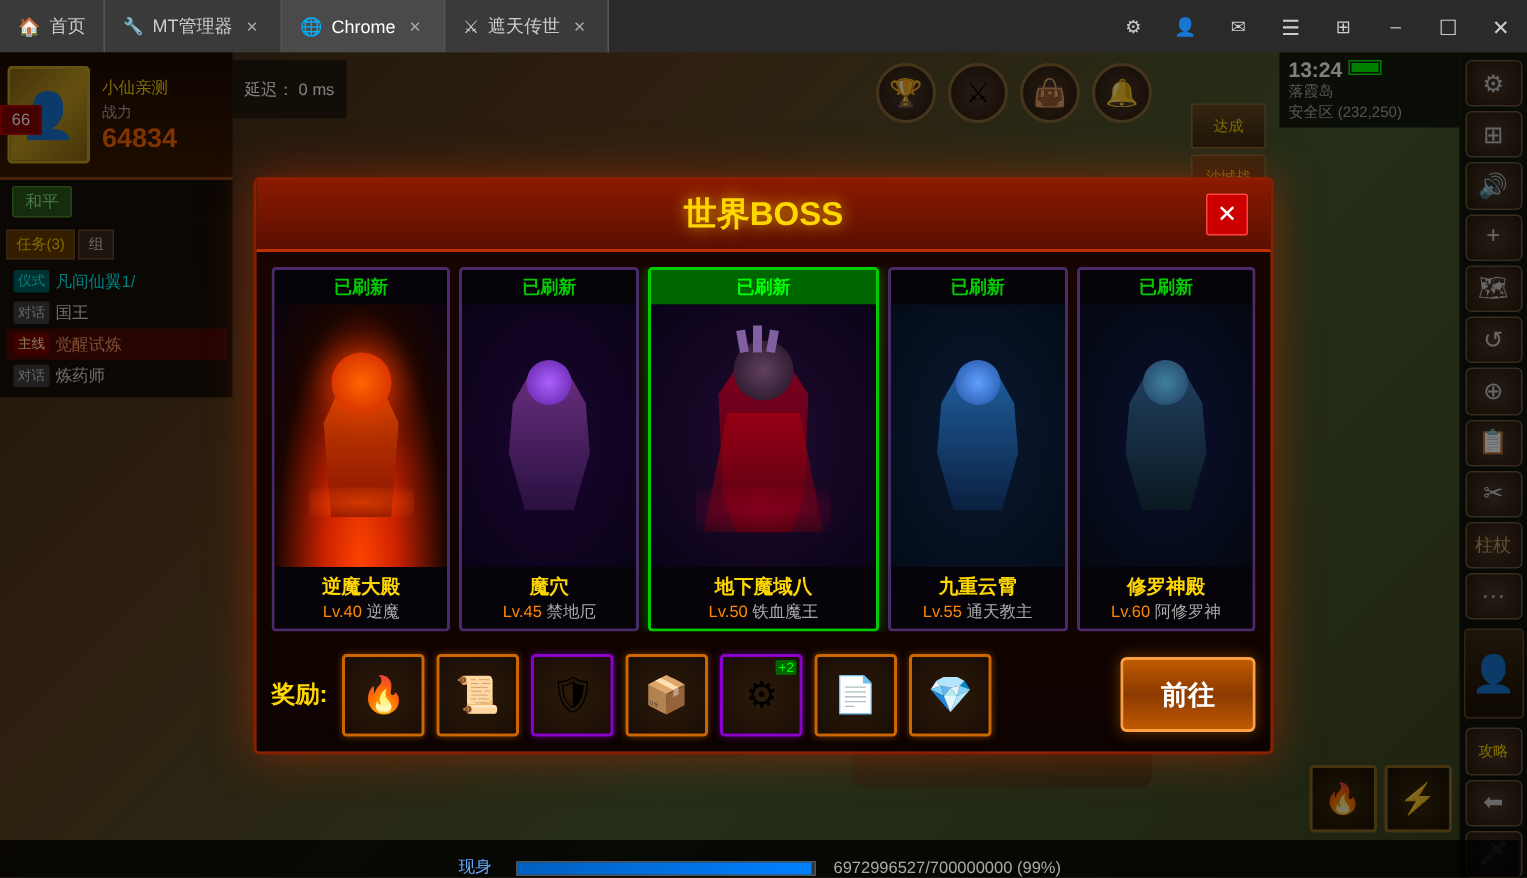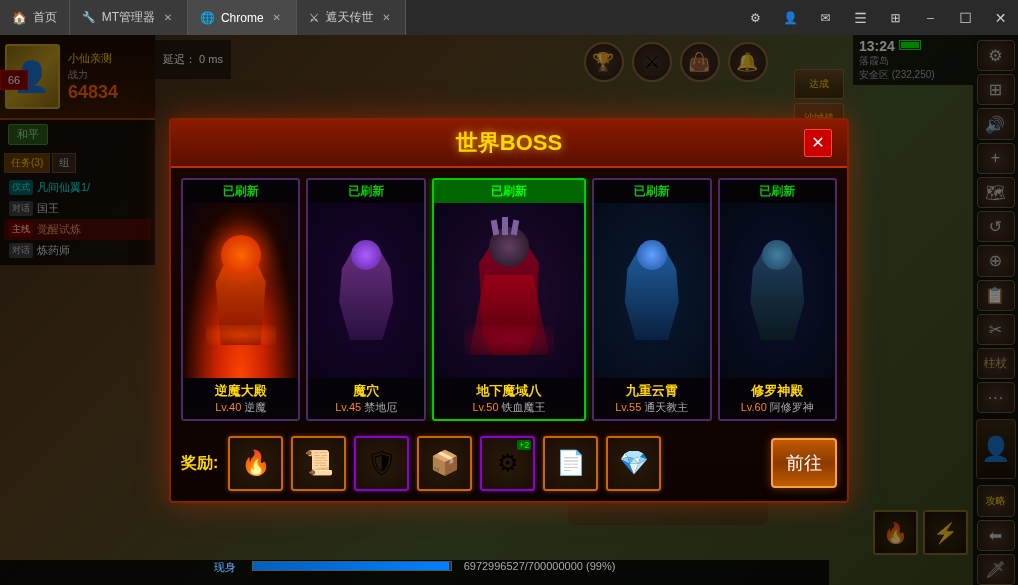--- a/index.html
+++ b/index.html
@@ -290,25 +290,25 @@
       justify-content: center;
       cursor: pointer;
       border-radius: 2px;
     }
 
     
     .bottom-bar {
       position: absolute;
       bottom: 0;
       left: 0;
-      width: 829px;
+      width: 1013px;
       height: 25px;
       background: rgba(0,0,0,0.8);
       display: flex;
-      align-items: flex-start;
+      align-items: flex-end;
       justify-content: center;
       font-size: 11px;
       color: #aaa;
     }
     .exp-bar-container {
       width: 200px;
       height: 10px;
       background: #333;
       border: 1px solid #555;
       margin: 0 8px;
@@ -511,28 +511,28 @@
       right: 2px;
       background: #006600;
       color: #0f0;
       font-size: 9px;
       padding: 0 2px;
       border-radius: 2px;
     }
 
     .goto-btn {
       margin-left: auto;
-      width: 66px;
+      width: 90px;
       height: 50px;
       background: linear-gradient(180deg, #c05a00 0%, #8b3a00 50%, #c05a00 100%);
       border: 2px solid #ffa040;
       border-radius: 4px;
       color: #fff;
       font-size: 18px;
-      font-weight: normal;
+      font-weight: bold;
       display: flex;
       align-items: center;
       justify-content: center;
       cursor: pointer;
       box-shadow: 0 0 10px rgba(200,100,0,0.5);
     }
 
     .top-icon-item {
       width: 40px;
       height: 40px;

